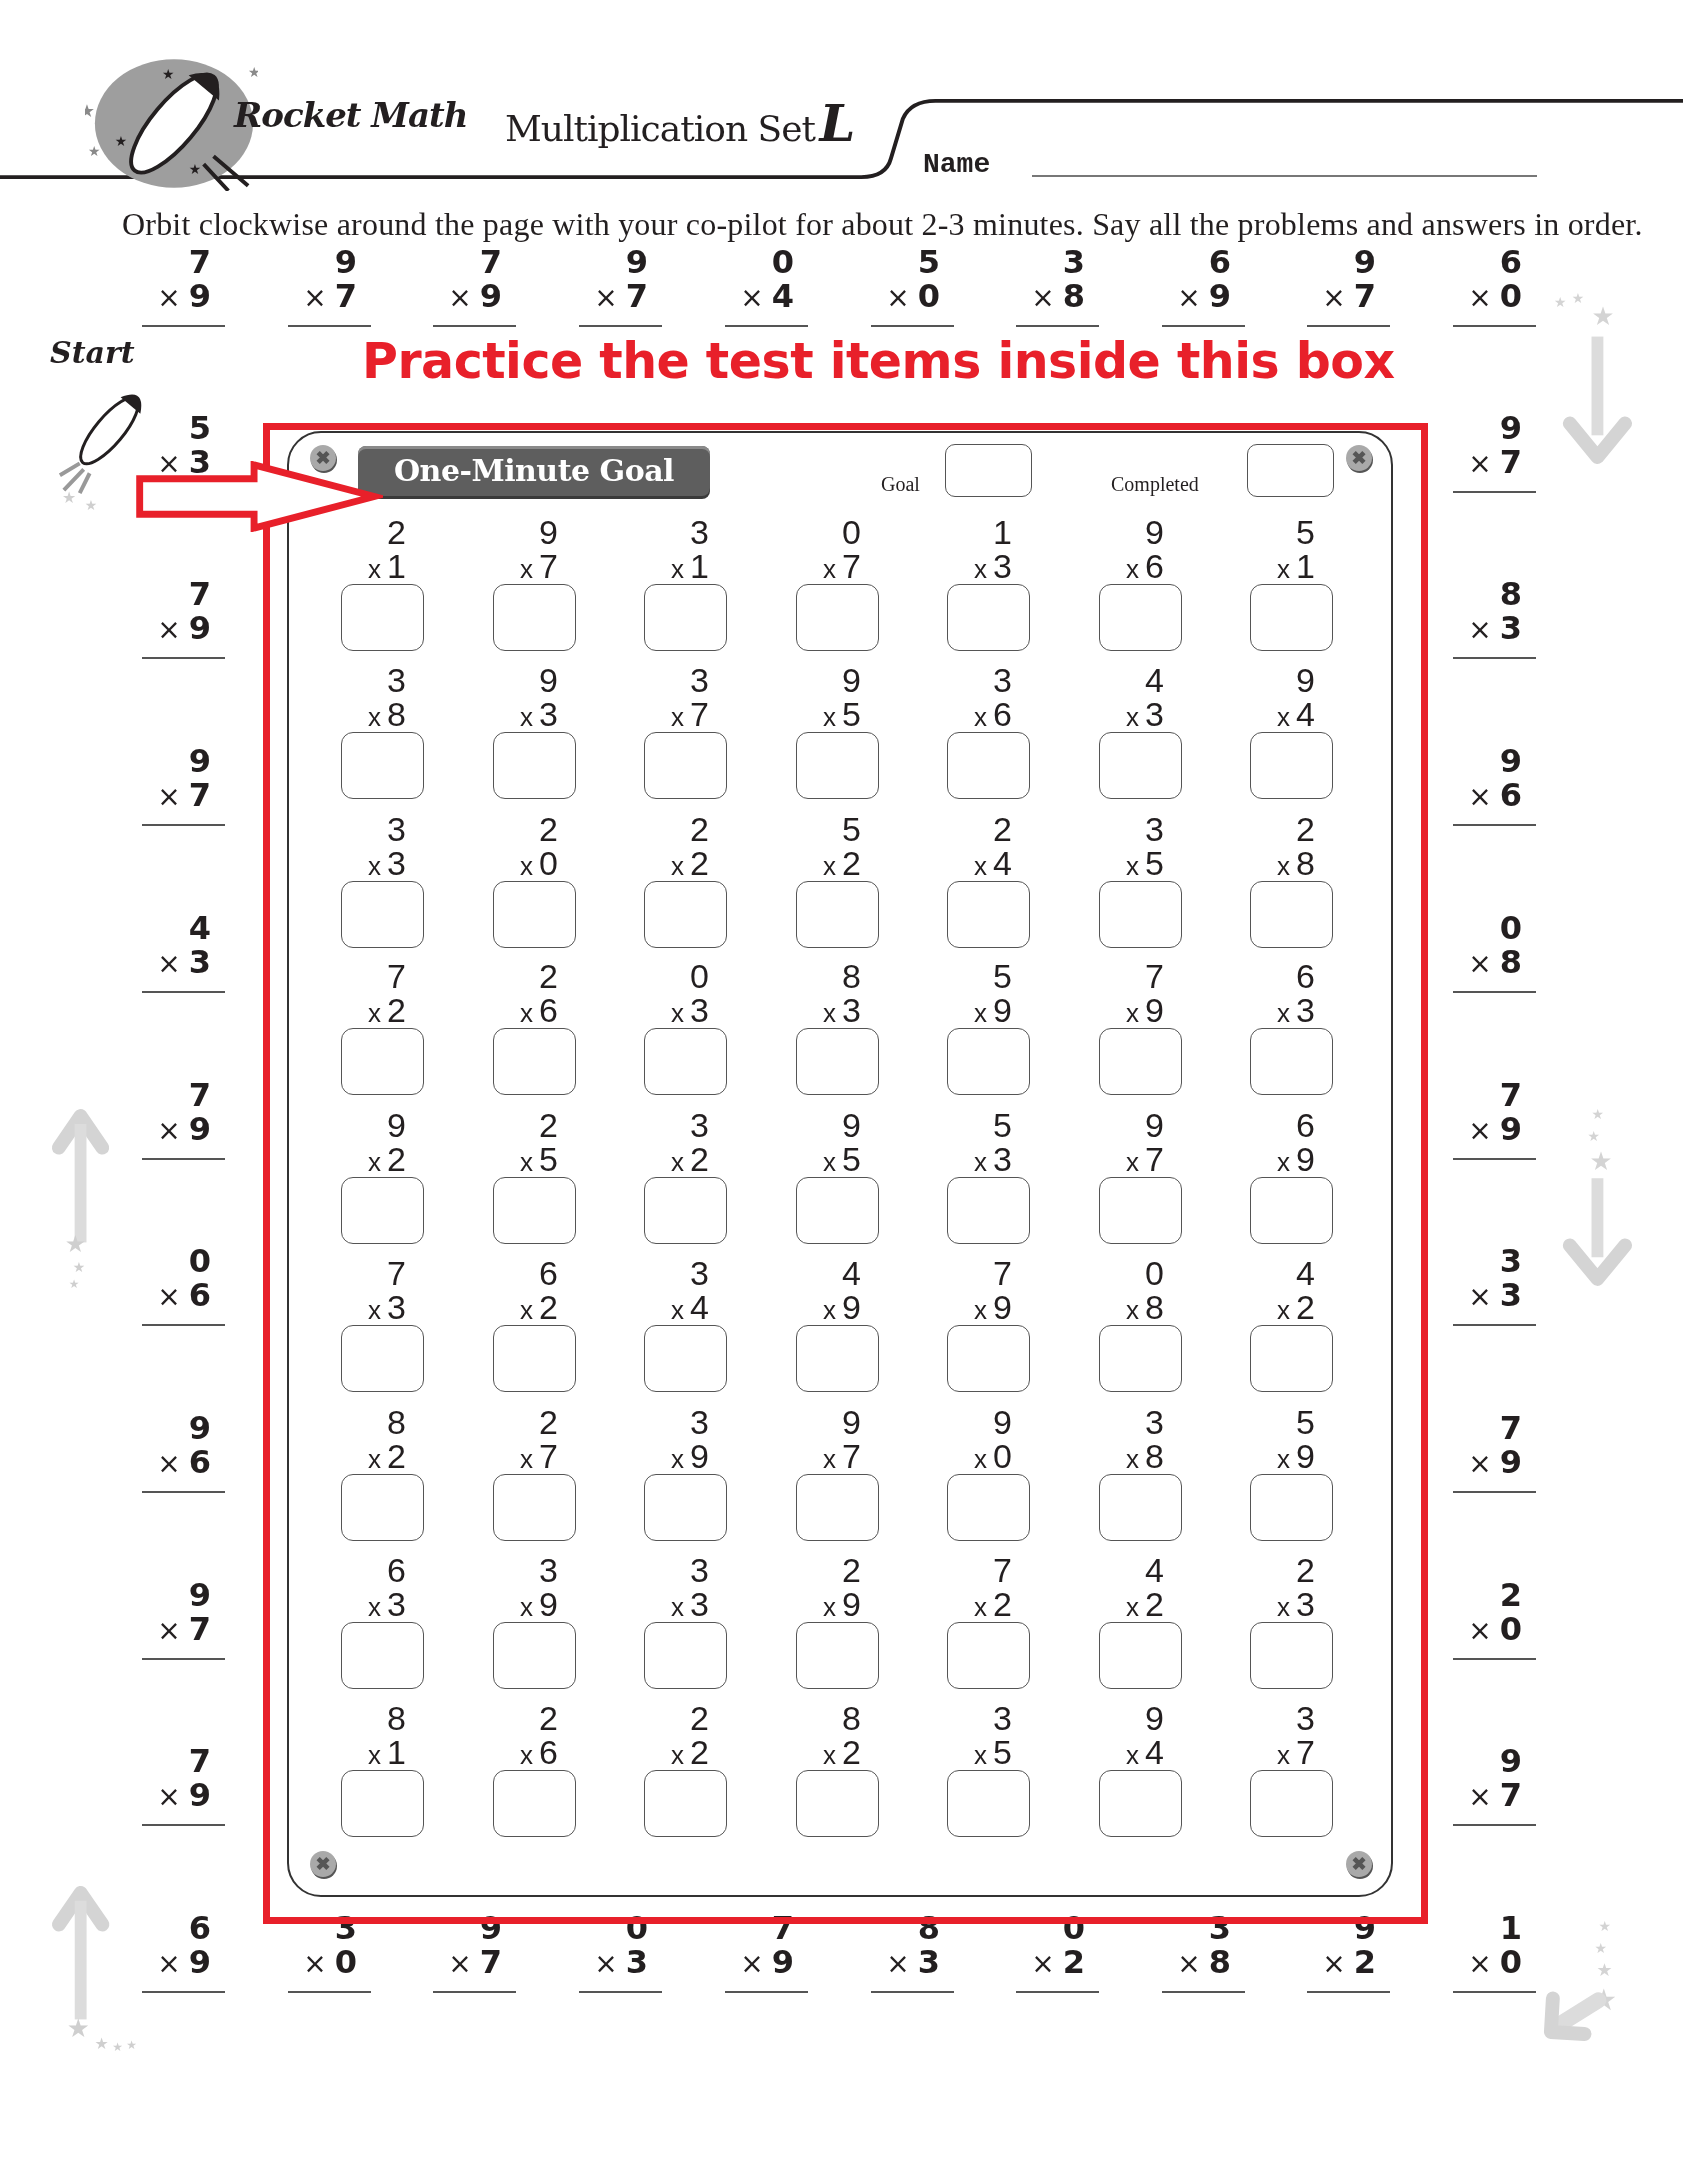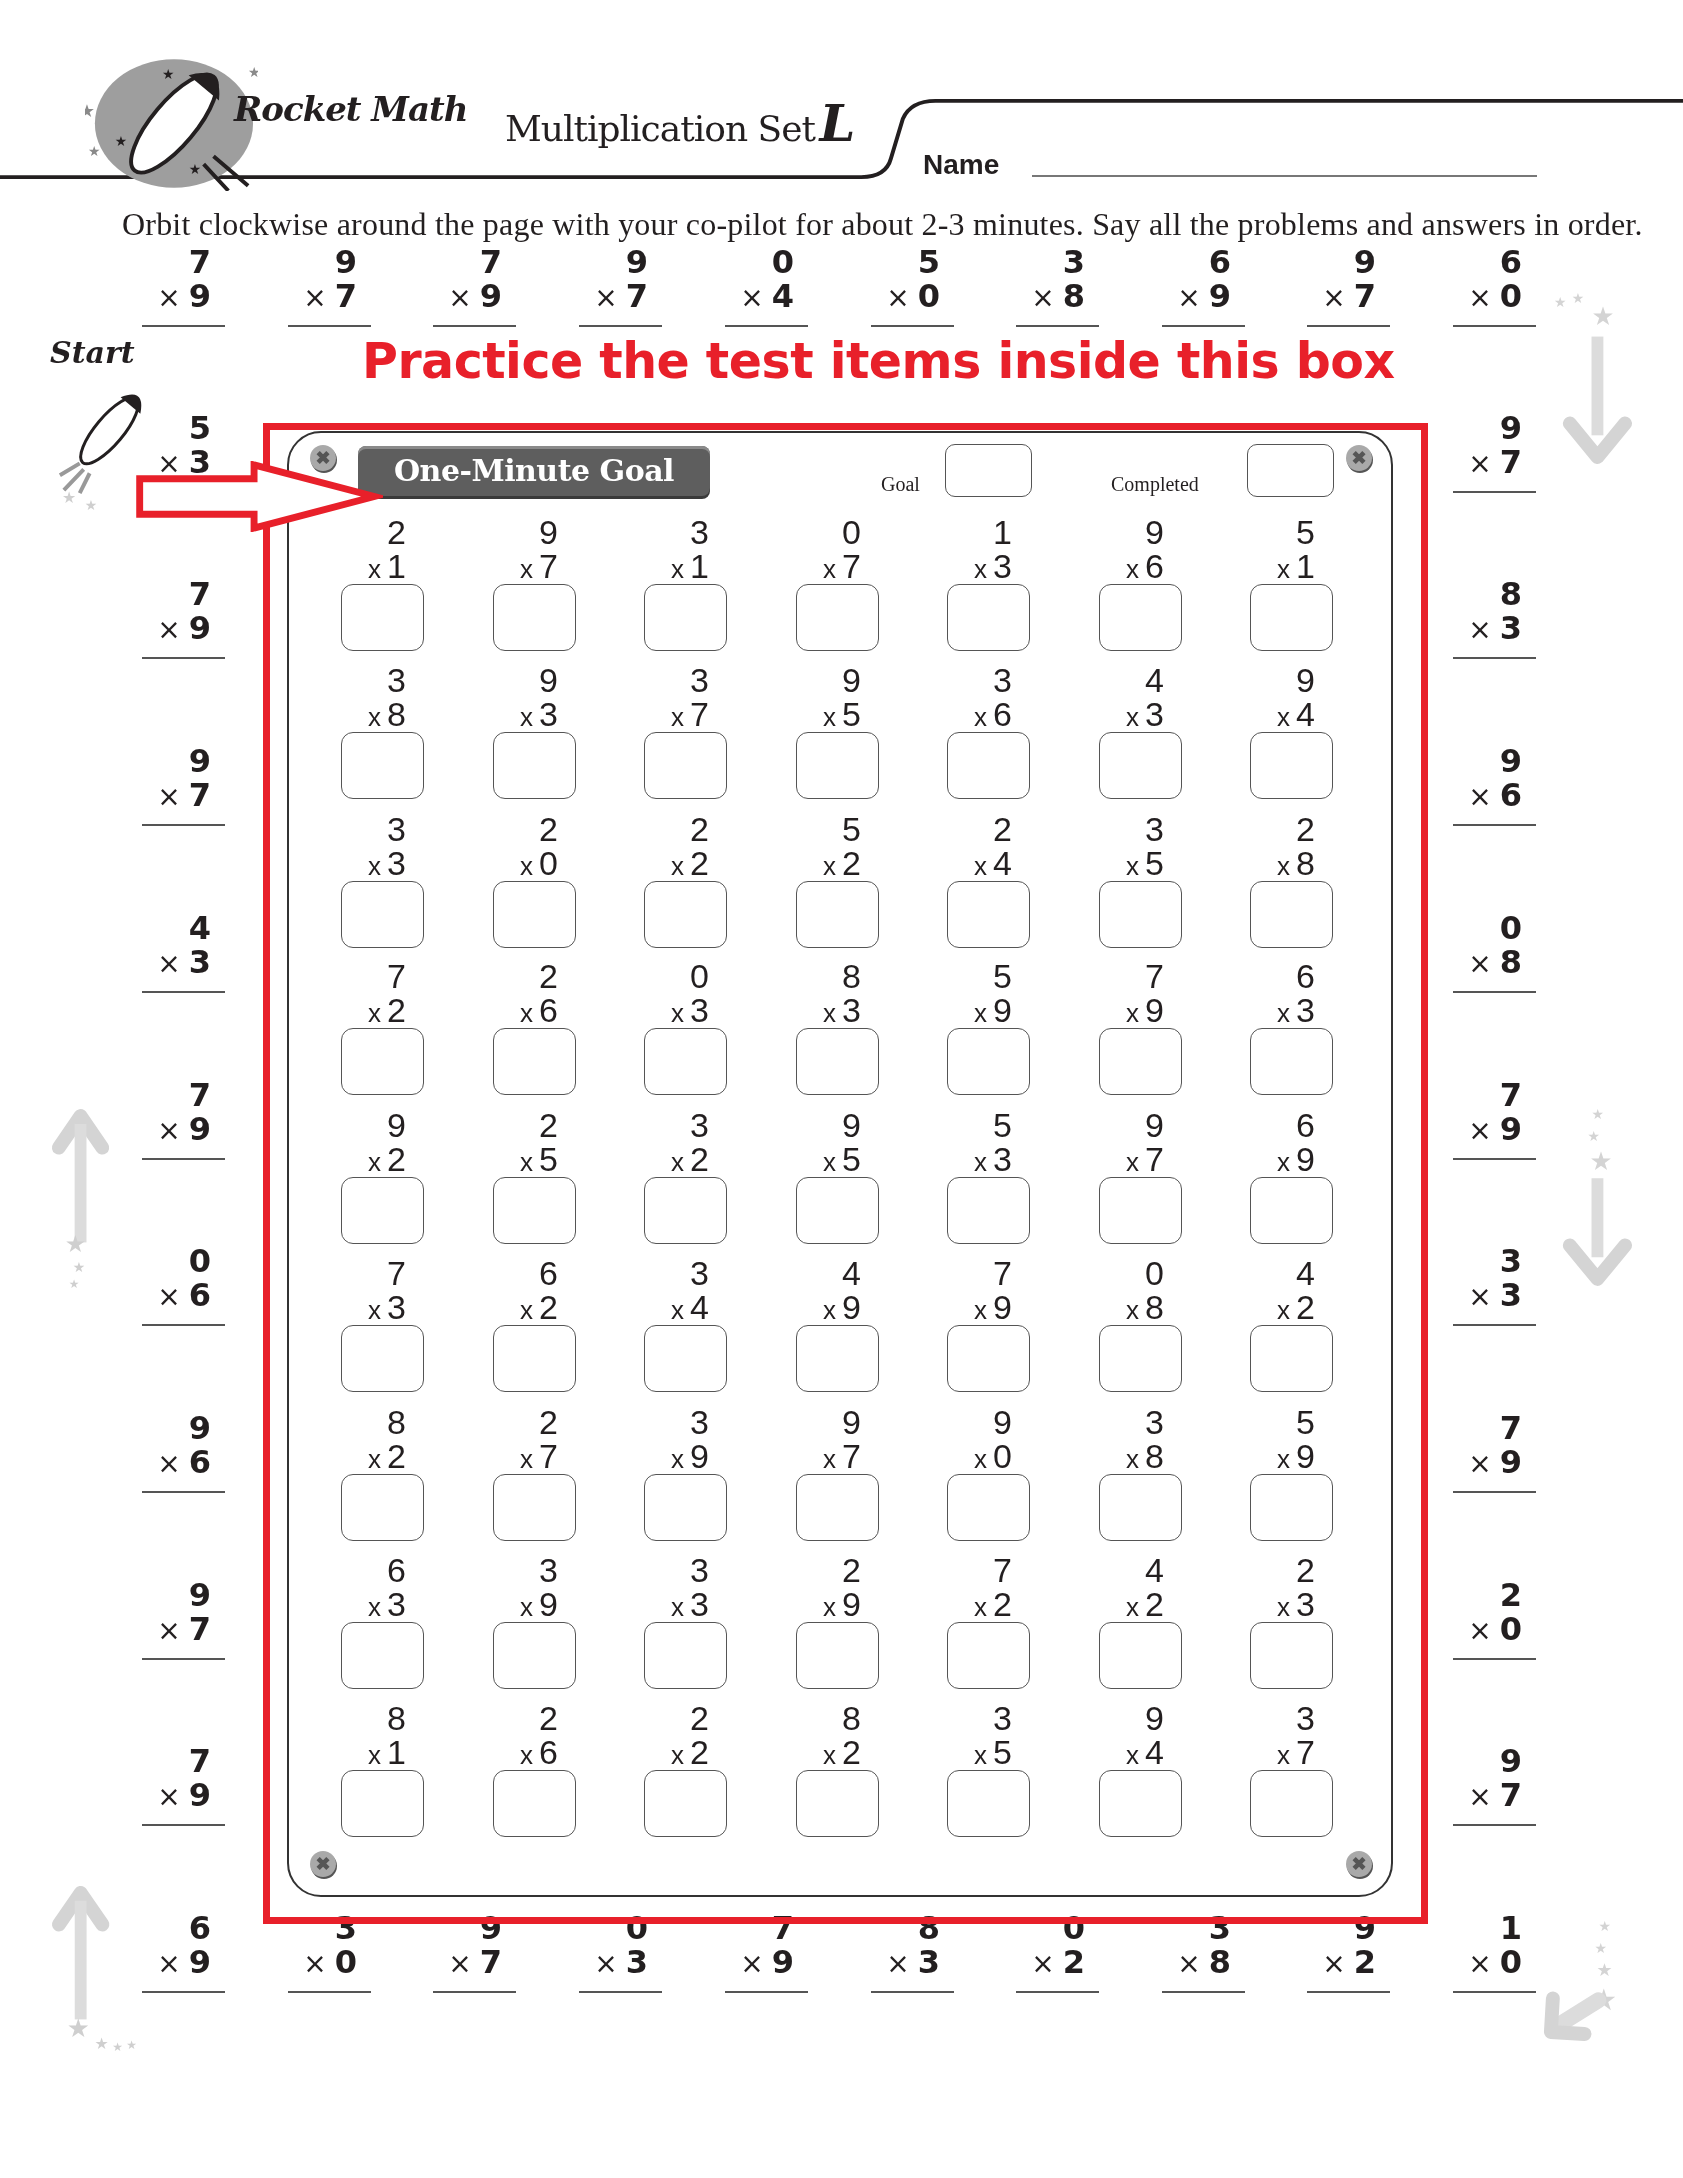--- a/index.html
+++ b/index.html
@@ -2,21 +2,21 @@
 <html><head>
 <meta charset="utf-8">
 <style>
   html,body{margin:0;padding:0;background:#fff;}
   body{width:1683px;height:2178px;position:relative;overflow:hidden;font-family:"Liberation Sans",sans-serif;color:#231f20;}
   .abs{position:absolute;}
   
   .logo-text{font-family:"DejaVu Serif",serif;font-weight:bold;font-style:italic;font-size:34px;letter-spacing:-1px;color:#231f20;}
   .set-title{font-family:"DejaVu Serif",serif;font-size:36px;letter-spacing:-1px;color:#231f20;}
   .set-letter{font-family:"DejaVu Serif",serif;font-weight:bold;font-style:italic;font-size:51px;}
-  .name-label{font-family:Liberation Sans, sans-serif;font-weight:bold;font-size:28px;}
+  .name-label{font-family:Liberation Mono, monospace;font-weight:bold;font-size:28px;}
   .instructions{font-family:"Liberation Serif",serif;font-size:32px;letter-spacing:0.2px;color:#231f20;white-space:nowrap;}
   .start-label{font-family:"DejaVu Serif",serif;font-weight:bold;font-style:italic;font-size:30px;}
   
   .prob{position:absolute;width:83px;height:89px;margin-left:-42px;}
   .prob .top{position:absolute;right:14px;top:0;font-family:"DejaVu Sans",sans-serif;font-weight:bold;font-size:32px;line-height:32px;}
   .prob .mul{position:absolute;right:14px;top:34px;font-family:"DejaVu Sans",sans-serif;font-weight:bold;font-size:32px;line-height:32px;white-space:nowrap;}
   .prob .x{font-weight:normal;font-size:28px;margin-right:8px;}
   .prob .ans-line{position:absolute;left:0;right:0;top:79px;border-top:2px solid #555;}
   
   .red-title{font-family:"DejaVu Sans",sans-serif;font-weight:bold;font-size:49px;color:#e8202a;white-space:nowrap;letter-spacing:-0.5px;}
@@ -56,21 +56,21 @@
         <text x="165" y="20" font-size="14">★</text>
         <text x="3" y="100" font-size="14">★</text>
       </g>
     <g transform="rotate(40 90 67)">
       <ellipse cx="90" cy="67" rx="22" ry="62" fill="#fff" stroke="#231f20" stroke-width="4"></ellipse>
       <path d="M70 20 Q90 -10 110 20 Z" fill="#231f20"></path>
     </g>
     <path d="M130 100 L165 130 M120 108 L145 135" stroke="#231f20" stroke-width="4"></path>
   </svg>
 </div>
-<div class="abs logo-text" style="left:234px;top:89px;text-align:center;">Rocket Math</div>
+<div class="abs logo-text" style="left:234px;top:95px;text-align:center;">Rocket Math</div>
 <div class="abs" style="left:505px;top:93px;text-align:right;">
   <span class="set-title">Multiplication Set</span>
   <span class="set-letter">L</span>
 </div>
 <div class="abs name-label" style="left:923px;top:149px;">Name</div>
 <div class="abs" style="left:1032px;top:175px;width:505px;border-top:2px solid #777;"></div>
 <div class="abs instructions" style="left:122px;top:206px;">Orbit clockwise around the page with your co-pilot for about 2-3 minutes. Say all the problems and answers in order.</div>
 
 <div class="abs start-label" style="left:50px;top:335px;">Start</div>
 <svg class="abs" style="left:50px;top:376px;" width="109" height="139" viewBox="0 0 110 140">

